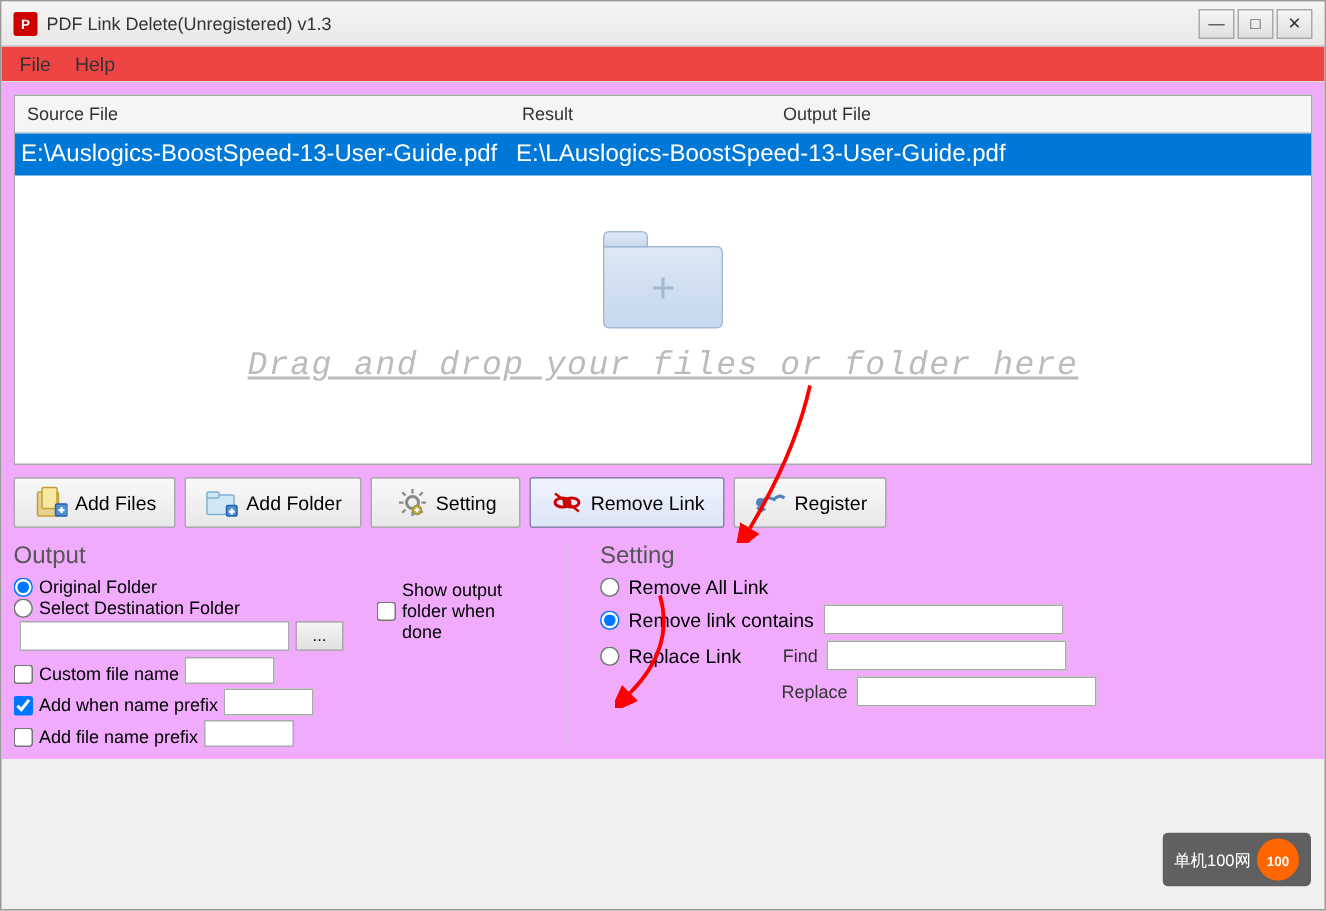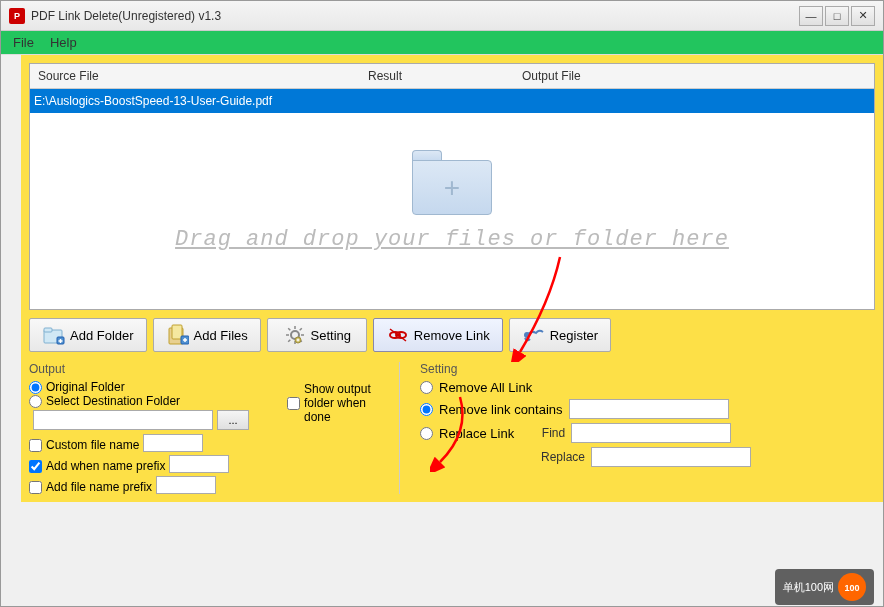--- a/index.html
+++ b/index.html
@@ -52,39 +52,38 @@
       cursor: pointer;
       display: flex;
       align-items: center;
       justify-content: center;
       font-size: 11px;
       color: #333;
     }
 
     
     .menu-bar {
-      background: #22c55e;
+      background: #ef4444;
       height: 24px;
       display: flex;
       align-items: center;
       padding: 0 4px;
       border-bottom: 1px solid #ddd;
     }
     .menu-item {
       padding: 2px 8px;
       cursor: pointer;
       font-size: 13px;
       color: #333;
     }
 
     
     .main-content {
       padding: 8px;
-      background: #fde047;
-      margin-left: 20px;
+      background: #f0abfc;
     }
 
     
     .file-list-container {
       border: 1px solid #aaa;
       background: white;
       margin-bottom: 8px;
     }
     .file-list-header {
       display: flex;
@@ -107,21 +106,21 @@
       position: relative;
     }
     .file-row {
       display: flex;
       background: #0078d7;
       color: white;
       padding: 3px 0;
     }
     .file-cell {
       padding: 2px 4px;
-      font-size: 12px;
+      font-size: 16px;
       overflow: hidden;
       text-overflow: ellipsis;
       white-space: nowrap;
     }
 
     
     .drop-area {
       display: flex;
       flex-direction: column;
       align-items: center;
@@ -218,21 +217,21 @@
       display: flex;
       gap: 0;
     }
 
     
     .output-panel {
       flex: 0 0 360px;
       padding-right: 16px;
     }
     .panel-label {
-      font-size: 12px;
+      font-size: 16px;
       color: #555;
       margin-bottom: 4px;
     }
     .radio-row {
       display: flex;
       align-items: center;
       gap: 4px;
       font-size: 12px;
     }
     .radio-row input[type="radio"] { margin: 0; }
@@ -306,21 +305,21 @@
     
     .panel-divider {
       width: 1px;
       background: #ccc;
       margin: 0 10px;
     }
 
     
     .watermark {
       position: fixed;
-      bottom: 2px;
+      bottom: 16px;
       right: 10px;
       display: flex;
       align-items: center;
       gap: 4px;
       background: rgba(0,0,0,0.6);
       padding: 4px 8px;
       border-radius: 4px;
     }
     .watermark-text {
       color: white;
@@ -360,59 +359,60 @@
 
   <div class="file-list-container">
     <div class="file-list-header">
       <div class="file-list-col col-source">Source File</div>
       <div class="file-list-col col-result">Result</div>
       <div class="file-list-col col-output">Output File</div>
     </div>
     <div class="file-list-body">
       <div class="file-row">
         <div class="file-cell col-source">E:\Auslogics-BoostSpeed-13-User-Guide.pdf</div>
+        <div class="file-cell col-output">E:\LAuslogics-BoostSpeed-13-User-Guide.pdf</div>
         <div class="file-cell col-result"></div>
       </div>
 
       <div class="drop-area">
         <div class="drop-folder-icon">
           <div class="folder-tab"></div>
           <div class="folder-body">
             <span class="folder-plus">+</span>
           </div>
         </div>
         <div class="drop-text-main">Drag and drop your files or folder here</div>
       </div>
     </div>
   </div>
 
   <div class="toolbar">
     <button class="tool-btn">
       <div class="btn-icon">
         <svg width="22" height="22" viewBox="0 0 22 22">
+          <rect x="2" y="4" width="14" height="16" rx="1" fill="#e8d090" stroke="#c0a030" stroke-width="1"></rect>
+          <rect x="5" y="1" width="10" height="14" rx="1" fill="#f5e8a0" stroke="#c0a030" stroke-width="1"></rect>
+          <rect x="14" y="12" width="8" height="8" rx="1" fill="#5090d0" stroke="#2060b0" stroke-width="1"></rect>
+          <line x1="18" y1="14" x2="18" y2="18" stroke="white" stroke-width="1.5"></line>
+          <line x1="16" y1="16" x2="20" y2="16" stroke="white" stroke-width="1.5"></line>
+        </svg>
+      </div>
+      <span>Add Files</span>
+    </button>
+    <button class="tool-btn">
+      <div class="btn-icon">
+        <svg width="22" height="22" viewBox="0 0 22 22">
           <rect x="1" y="6" width="18" height="13" rx="1" fill="#d0e8f5" stroke="#80b0d0" stroke-width="1"></rect>
           <rect x="1" y="4" width="8" height="4" rx="1" fill="#d0e8f5" stroke="#80b0d0" stroke-width="1"></rect>
           <rect x="14" y="13" width="7" height="7" rx="1" fill="#5090d0" stroke="#2060b0" stroke-width="1"></rect>
           <line x1="17.5" y1="15" x2="17.5" y2="19" stroke="white" stroke-width="1.5"></line>
           <line x1="15.5" y1="17" x2="19.5" y2="17" stroke="white" stroke-width="1.5"></line>
         </svg>
       </div>
       <span>Add Folder</span>
-    </button>
-    <button class="tool-btn">
-      <div class="btn-icon">
-        <svg width="22" height="22" viewBox="0 0 22 22">
-          <rect x="2" y="4" width="14" height="16" rx="1" fill="#e8d090" stroke="#c0a030" stroke-width="1"></rect>
-          <rect x="5" y="1" width="10" height="14" rx="1" fill="#f5e8a0" stroke="#c0a030" stroke-width="1"></rect>
-          <rect x="14" y="12" width="8" height="8" rx="1" fill="#5090d0" stroke="#2060b0" stroke-width="1"></rect>
-          <line x1="18" y1="14" x2="18" y2="18" stroke="white" stroke-width="1.5"></line>
-          <line x1="16" y1="16" x2="20" y2="16" stroke="white" stroke-width="1.5"></line>
-        </svg>
-      </div>
-      <span>Add Files</span>
     </button>
     <button class="tool-btn">
       <div class="btn-icon">
         <svg width="22" height="22" viewBox="0 0 22 22">
           <circle cx="11" cy="11" r="4" fill="none" stroke="#888" stroke-width="2"></circle>
           <path d="M11 2v3M11 17v3M2 11h3M17 11h3M4.2 4.2l2.1 2.1M15.7 15.7l2.1 2.1M4.2 17.8l2.1-2.1M15.7 6.3l2.1-2.1" stroke="#888" stroke-width="1.5"></path>
           <circle cx="14" cy="16" r="3" fill="#c0b050" stroke="#a09040" stroke-width="1"></circle>
           <line x1="14" y1="14.5" x2="14" y2="17.5" stroke="white" stroke-width="1.2"></line>
           <line x1="12.5" y1="16" x2="15.5" y2="16" stroke="white" stroke-width="1.2"></line>
         </svg>
@@ -440,21 +440,21 @@
       </div>
       <span>Register</span>
     </button>
   </div>
 
   <div class="bottom-panels">
 
     <div class="output-panel">
       <div class="panel-label">Output</div>
 
-      <div style="display:flex; gap:28px; margin-bottom:4px;">
+      <div style="display:flex; gap:12px; margin-bottom:4px;">
         <div>
           <div class="radio-row">
             <input type="radio" name="output" checked="" style="">
             <label>Original Folder</label>
           </div>
           <div class="radio-row">
             <input type="radio" name="output" style="">
             <label>Select Destination Folder</label>
           </div>
           <div style="display:flex; align-items:center; gap:4px; margin-top:2px; margin-left:4px;">

